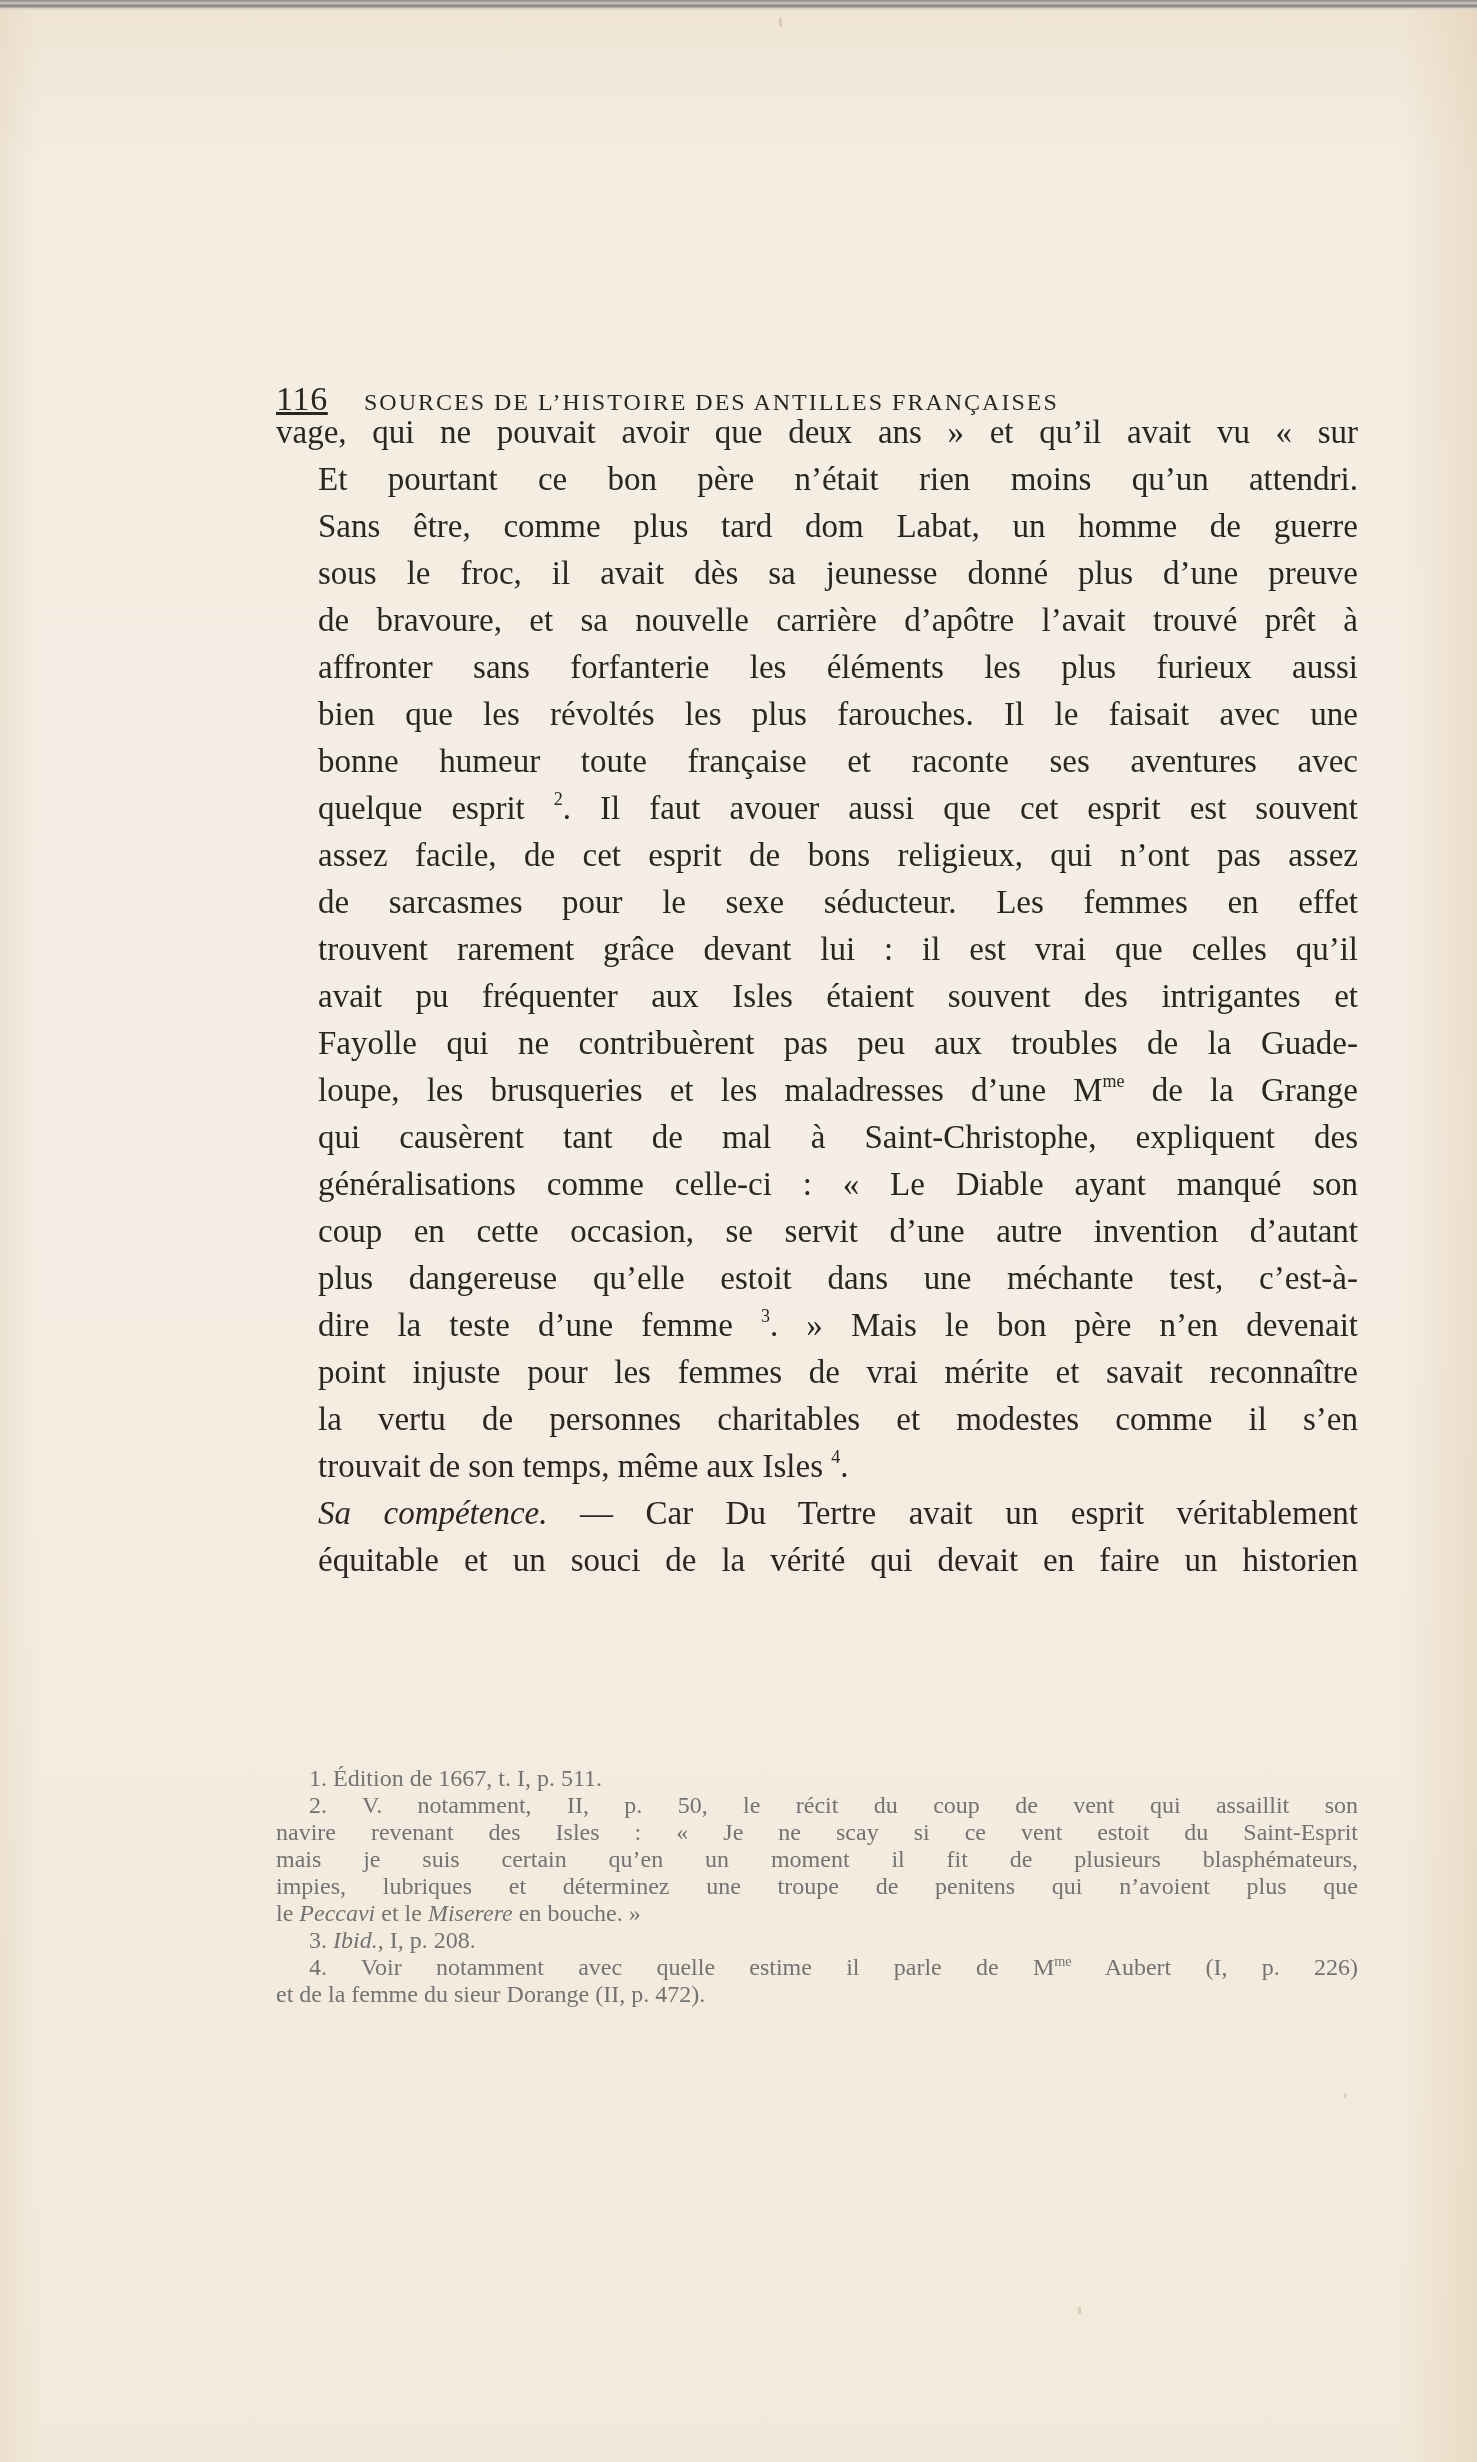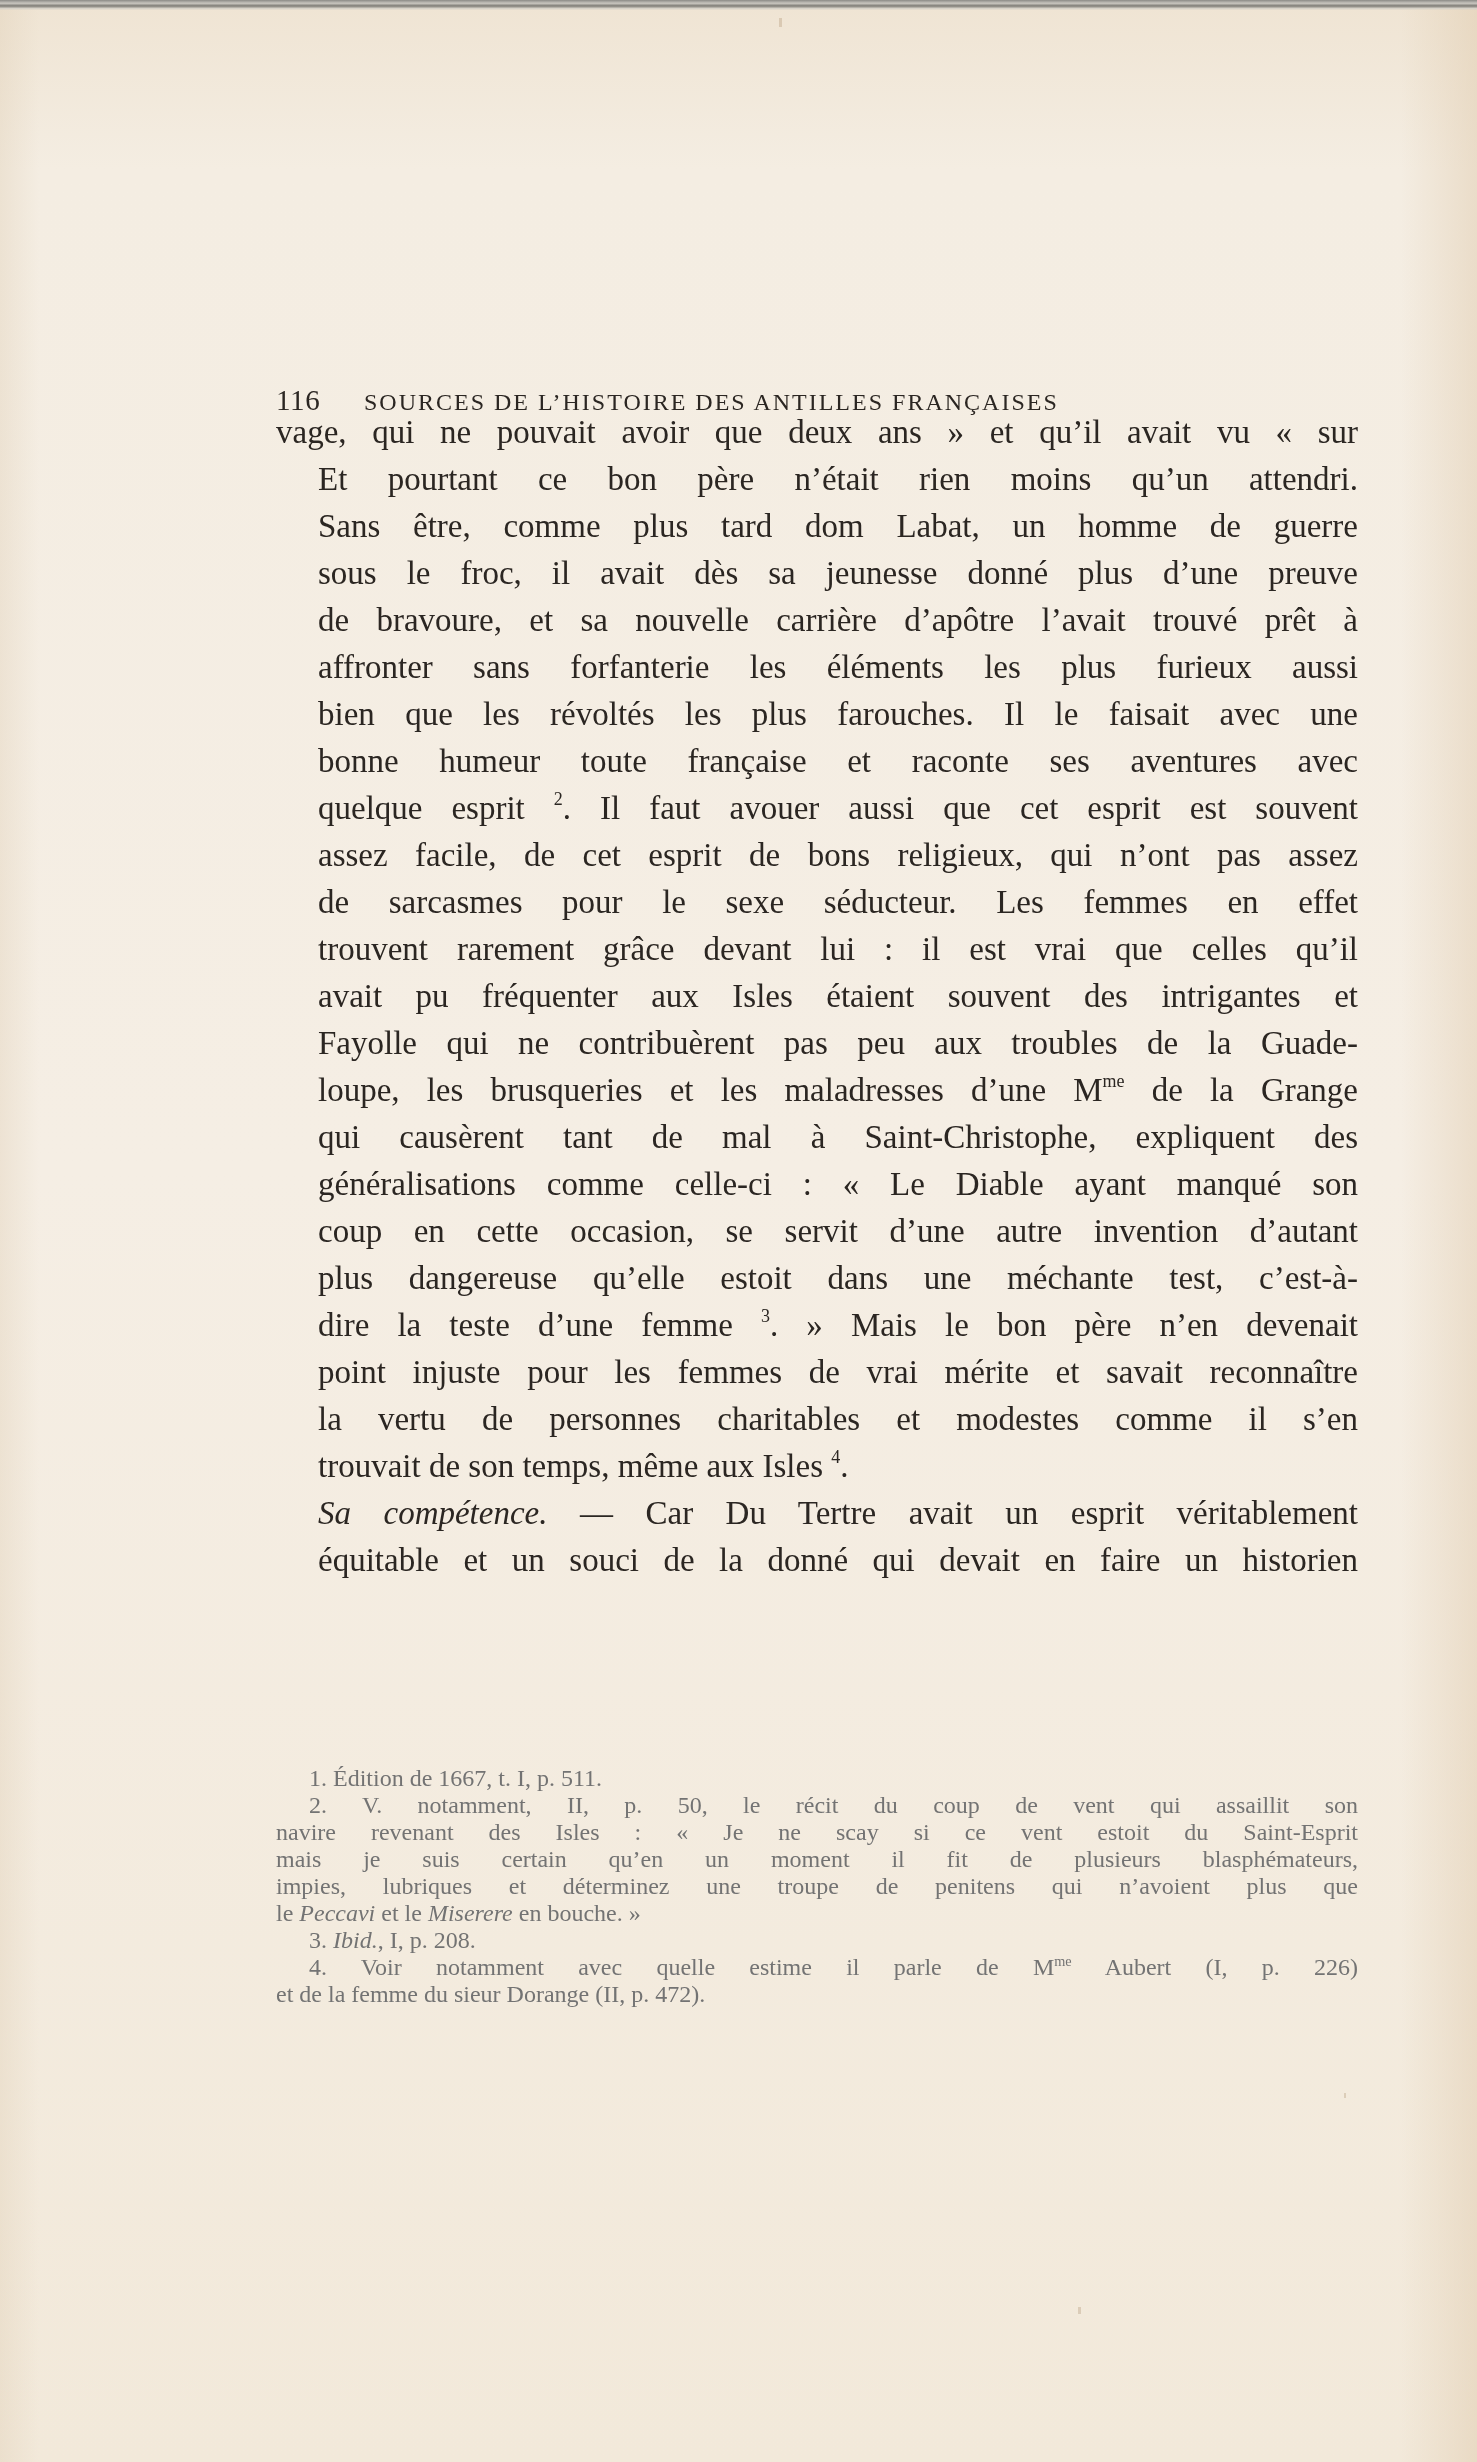--- a/index.html
+++ b/index.html
@@ -20,21 +20,21 @@
     }
     .top-edge {
       position: absolute; left: 0; top: 0; width: 1477px; height: 10.4px;
       background: linear-gradient(180deg, #8b8a86 0px, #c9c6bf 3.3px, #7e7c76 5.9px, #d7d2c8 8.5px, rgba(239,228,211,0) 10.4px);
     }
     .running-head {
       position: absolute; left: 276px; top: 341px; width: 1082px; height: 39px;
       display: flex; align-items: baseline;
     }
     .page-number {
-      font-size: 29px; letter-spacing: 0.7px; width: 88px;
+      font-size: 34px; letter-spacing: 0.7px; width: 88px; text-decoration: underline;
     }
     .running-title {
       font-size: 24px; letter-spacing: 2px; text-transform: uppercase;
       font-variant: small-caps;
       margin-top: 48px;
     }
     .body-text {
       position: absolute; left: 276px; top: 409px; width: 1082px;
       font-size: 33px; line-height: 47px;
       text-align: justify;
@@ -91,21 +91,21 @@
     <span class="line">généralisations comme celle-ci : « Le Diable ayant manqué son</span>
     <span class="line">coup en cette occasion, se servit d’une autre invention d’autant</span>
     <span class="line">plus dangereuse qu’elle estoit dans une méchante test, c’est-à-</span>
     <span class="line"><span>dire la teste d’une femme</span> <sup>3</sup><span>. » Mais le bon père n’en devenait</span></span>
     <span class="line">point injuste pour les femmes de vrai mérite et savait reconnaître</span>
     <span class="line">la vertu de personnes charitables et modestes comme il s’en</span>
     <span class="line last"><span>trouvait de son temps, même aux Isles</span> <sup>4</sup><span>.</span></span>
   </p>
   <p class="section">
     <span class="line"><em>Sa compétence.</em><span> — Car Du Tertre avait un esprit véritablement</span></span>
-    <span class="line">équitable et un souci de la donné qui devait en faire un historien</span>
+    <span class="line">équitable et un souci de la vérité qui devait en faire un historien</span>
   </p>
 </main>
 
 <section class="footnotes">
   <div class="fn">
     <span class="line first last"><span>1.</span> <span>Édition de 1667, t. I, p. 511.</span></span>
   </div>
   <div class="fn">
     <span class="line first"><span>2.</span> <span>V. notamment, II, p. 50, le récit du coup de vent qui assaillit son</span></span>
     <span class="line">navire revenant des Isles : « Je ne scay si ce vent estoit du Saint-Esprit</span>

